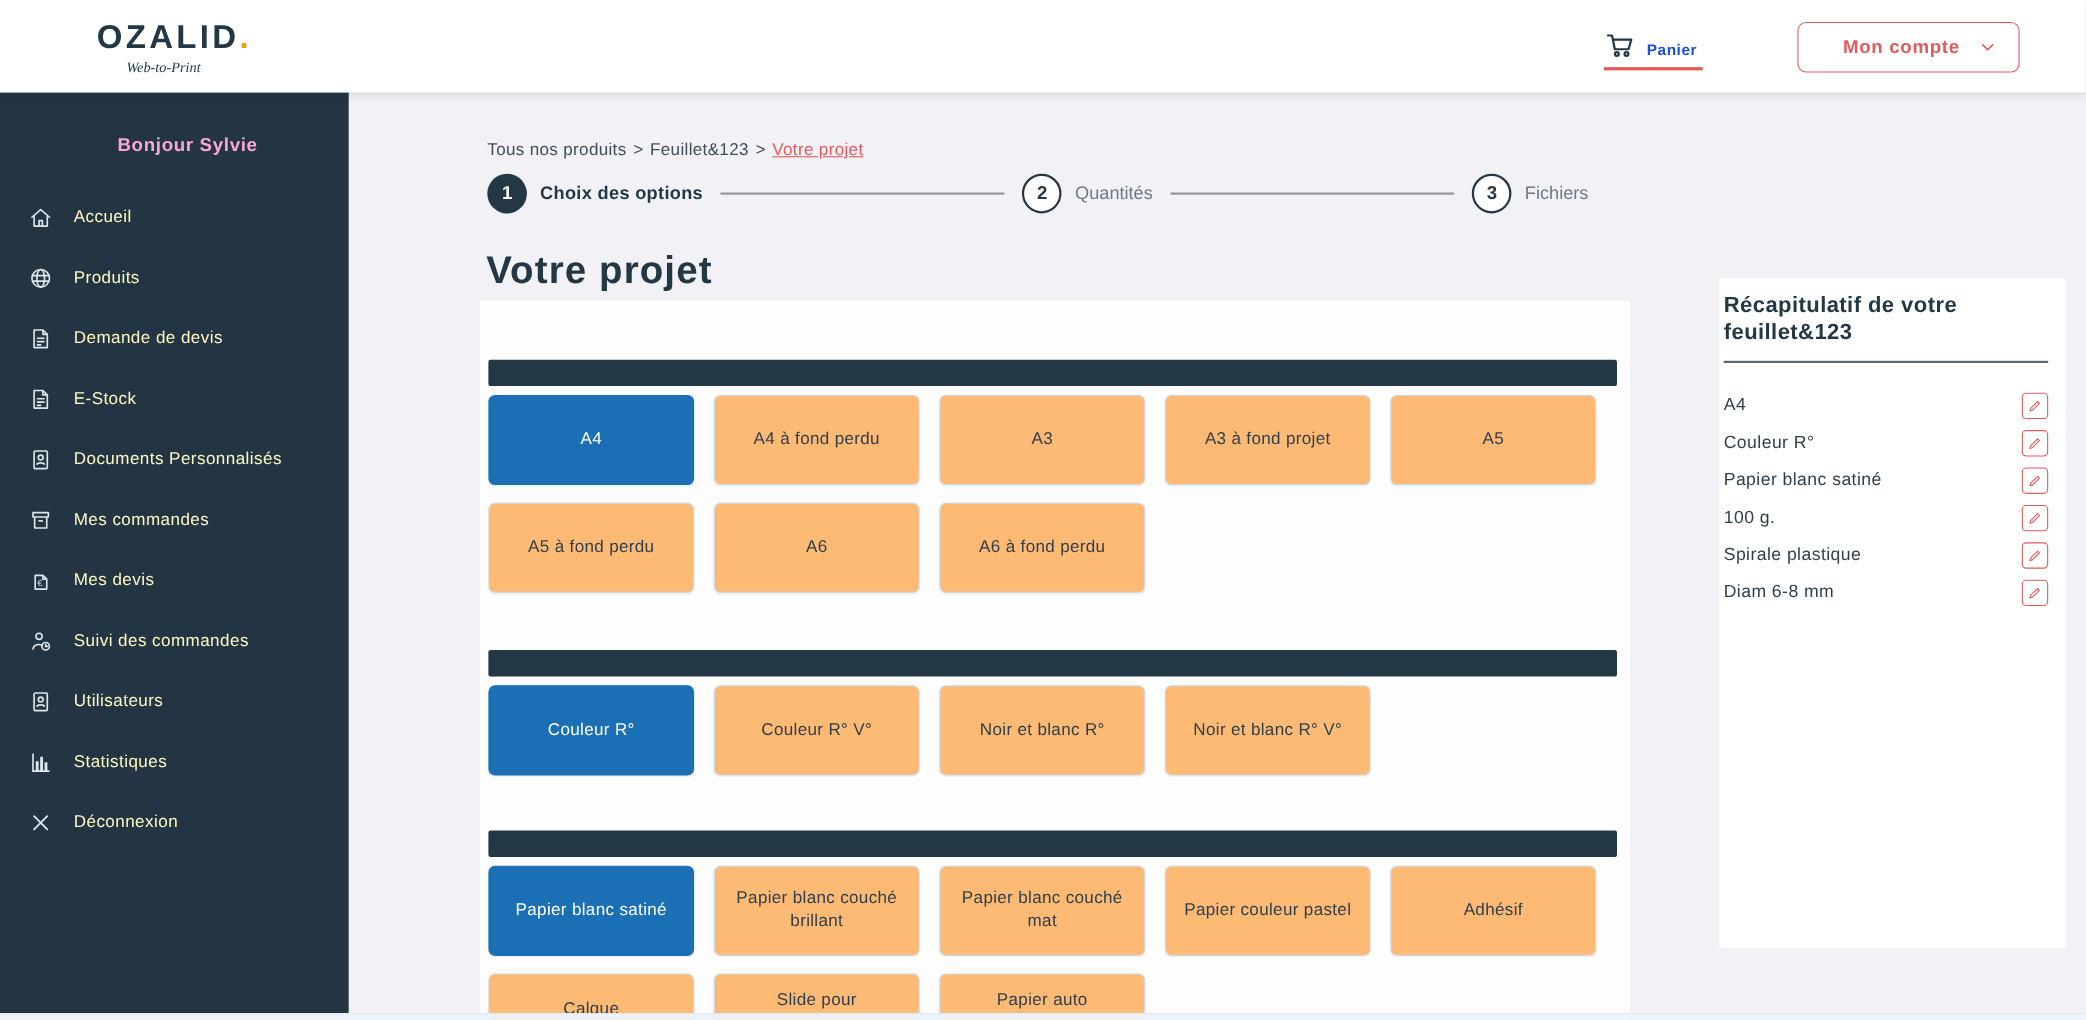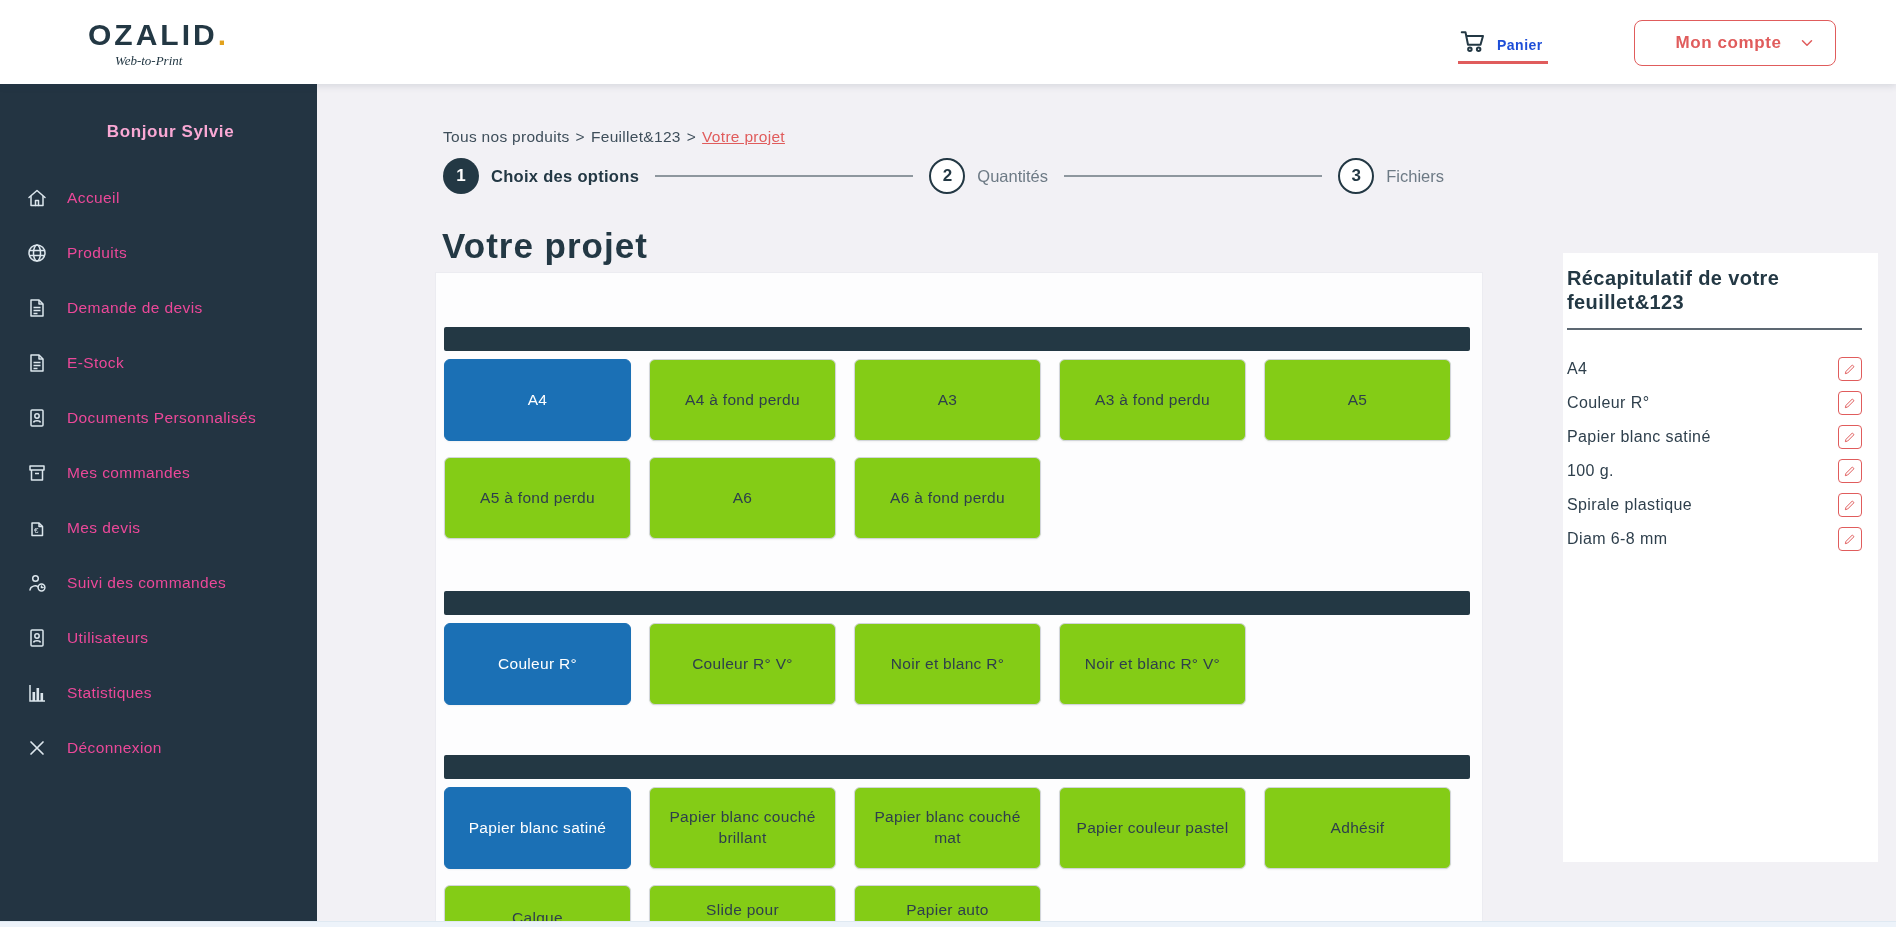--- a/index.html
+++ b/index.html
@@ -20,21 +20,21 @@
   .cart-underline{position:absolute;left:1458px;top:61px;width:90px;height:3px;background:#e05c5c;}
   .account-btn{position:absolute;left:1634px;top:20px;width:202px;height:46px;background:#fff;
                border:1.5px solid #e05c5c;border-radius:8px;display:flex;align-items:center;
                justify-content:center;gap:16px;color:#e05c5c;font-weight:bold;font-size:17px;
                letter-spacing:.6px;cursor:pointer;box-sizing:border-box;padding-left:27px;}
   
   .sidebar{position:absolute;top:84px;left:0;width:317px;height:837px;background:#233442;z-index:4;}
   .greeting{text-align:center;color:#f9a8d4;font-weight:bold;font-size:17px;
             letter-spacing:.6px;padding:38px 0 28px 0;margin-left:24px;}
   .nav-item{display:flex;align-items:center;height:55px;padding-left:25px;gap:18px;
-            color:#ec4899;font-size:15.5px;letter-spacing:.4px;cursor:pointer;}
+            color:#fef9c3;font-size:15.5px;letter-spacing:.4px;cursor:pointer;}
   .nav-item svg{flex:0 0 auto;}
   
   .breadcrumb{position:absolute;left:443px;top:128px;font-size:15.5px;color:#3e4e5a;
               letter-spacing:.3px;z-index:2;}
   .breadcrumb .crumb{cursor:pointer;}
   .breadcrumb .sep{margin:0 6px;}
   .breadcrumb .current{color:#e05c5c;text-decoration:underline;cursor:pointer;}
   .stepper{position:absolute;left:443px;top:158px;width:1017px;display:flex;align-items:center;z-index:2;}
   .step-circle{border-radius:50%;display:flex;align-items:center;justify-content:center;
                font-weight:bold;font-size:17px;flex:0 0 auto;}
@@ -44,21 +44,21 @@
   .step-label.active{color:#233844;font-weight:bold;letter-spacing:.3px;}
   .step-label.inactive{color:#6d7a85;}
   .step-line{flex:1 1 auto;height:2px;background:#8e979e;margin-right:16px;}
   .page-title{position:absolute;left:442px;top:226px;font-size:35px;font-weight:bold;
               color:#233844;letter-spacing:1px;z-index:2;}
   
   .panel{position:absolute;left:435px;top:272px;width:1048px;height:700px;background:#fdfdfe;
          border:1px solid #ececf1;box-sizing:border-box;padding:54px 12px 0 8px;z-index:1;}
   .group-bar{height:24px;background:#233844;border-radius:2px;}
   .options{display:flex;flex-wrap:wrap;gap:16px 18px;margin-top:8px;}
-  .opt{width:187px;height:82px;background:#84cc16;border:1px solid #d2d5da;border-radius:6px;
+  .opt{width:187px;height:82px;background:#fdba74;border:1px solid #d2d5da;border-radius:6px;
        box-shadow:0 1px 2px rgba(0,0,0,.05);display:flex;align-items:center;justify-content:center;
        text-align:center;font-size:15.5px;color:#2e3f4c;letter-spacing:.3px;line-height:1.35;
        padding:0 14px;box-sizing:border-box;cursor:pointer;}
   .opt.selected{background:#1b70b5;border-color:#1b70b5;color:#ffffff;}
   .opt.cut-mid{align-items:flex-start;padding-top:22px;}
   .opt.cut-top{align-items:flex-start;padding-top:14px;}
   .gap-before-bar2{margin-top:52px;}
   .gap-before-bar3{margin-top:50px;}
   
   .recap{position:absolute;left:1563px;top:253px;width:315px;height:609px;background:#ffffff;
@@ -209,21 +209,21 @@
 
 <div class="page-title">Votre projet</div>
 
 <div class="panel">
 
   <div class="group-bar"></div>
   <div class="options">
     <div class="opt selected">A4</div>
     <div class="opt">A4 à fond perdu</div>
     <div class="opt">A3</div>
-    <div class="opt">A3 à fond perdu</div>
+    <div class="opt">A3 à fond projet</div>
     <div class="opt">A5</div>
     <div class="opt">A5 à fond perdu</div>
     <div class="opt">A6</div>
     <div class="opt">A6 à fond perdu</div>
   </div>
 
   <div class="group-bar gap-before-bar2"></div>
   <div class="options">
     <div class="opt selected">Couleur R°</div>
     <div class="opt">Couleur R° V°</div>

